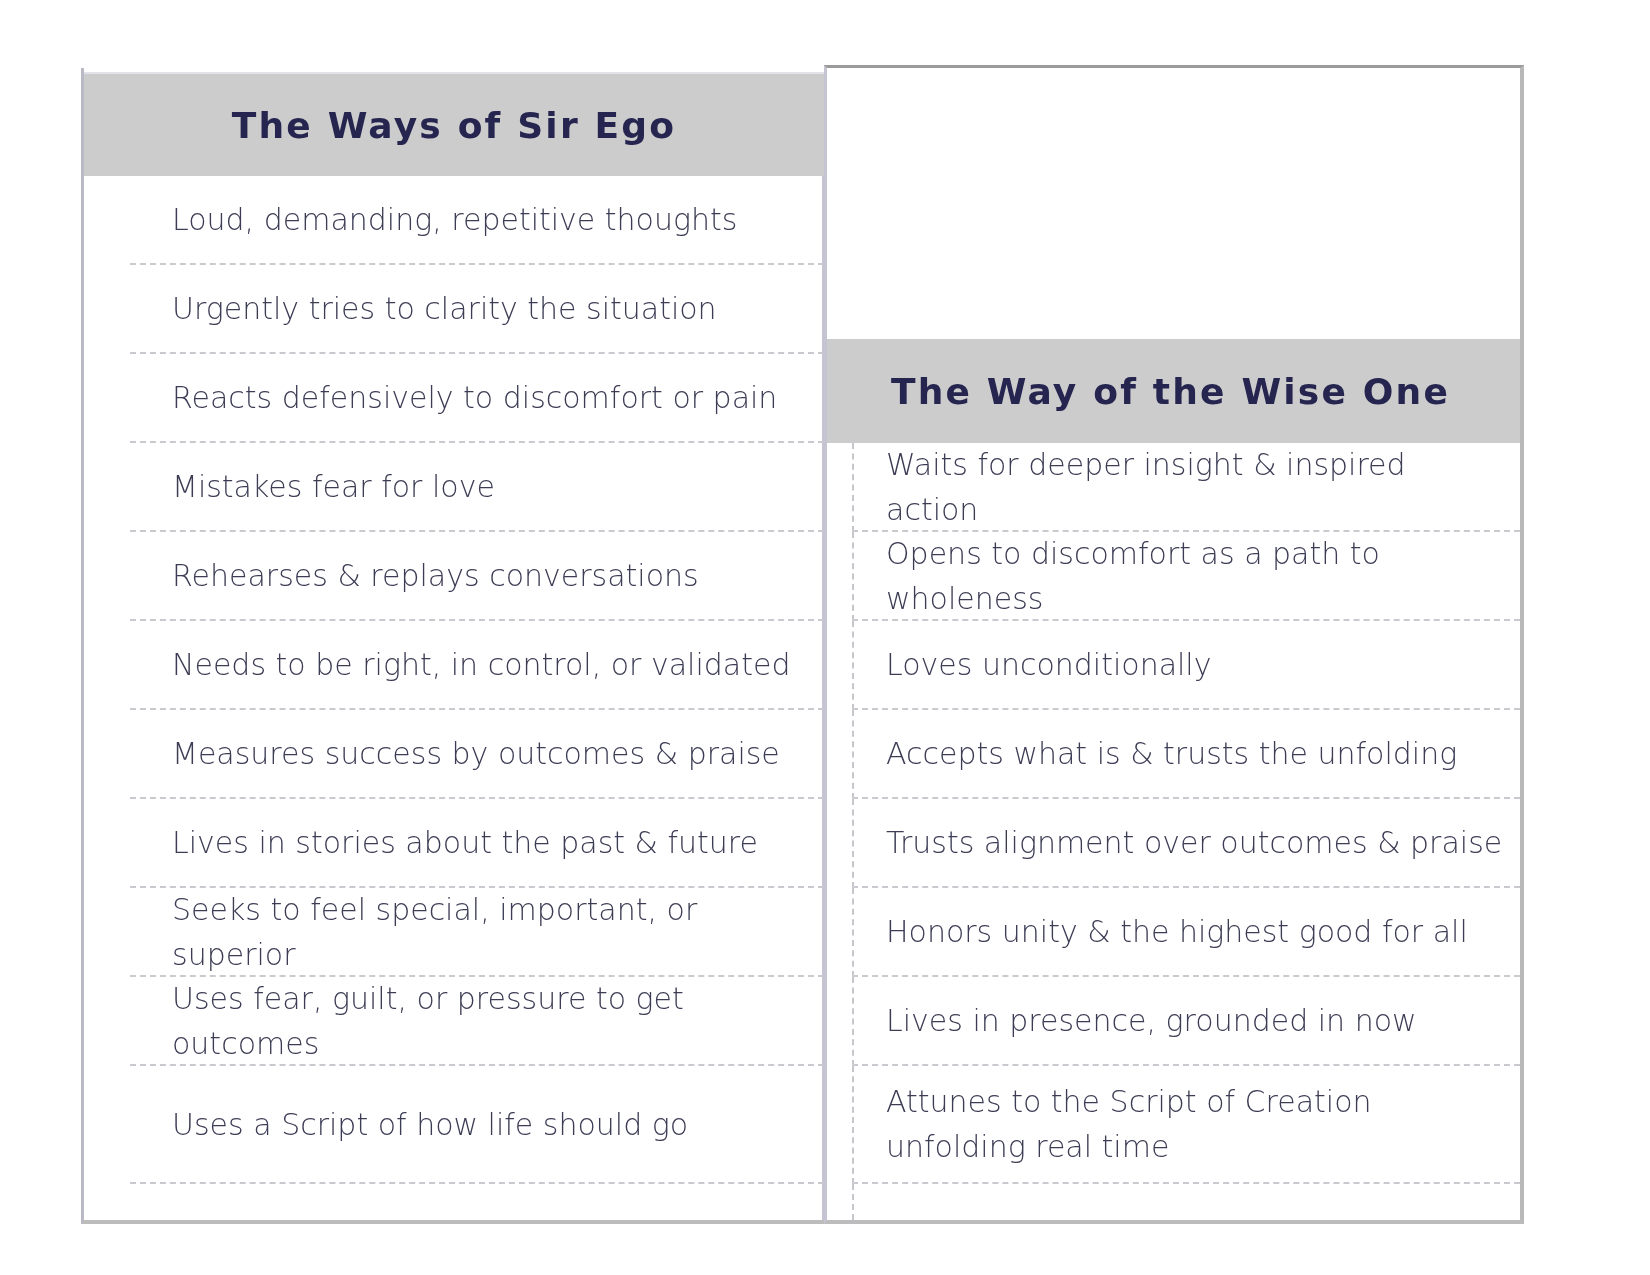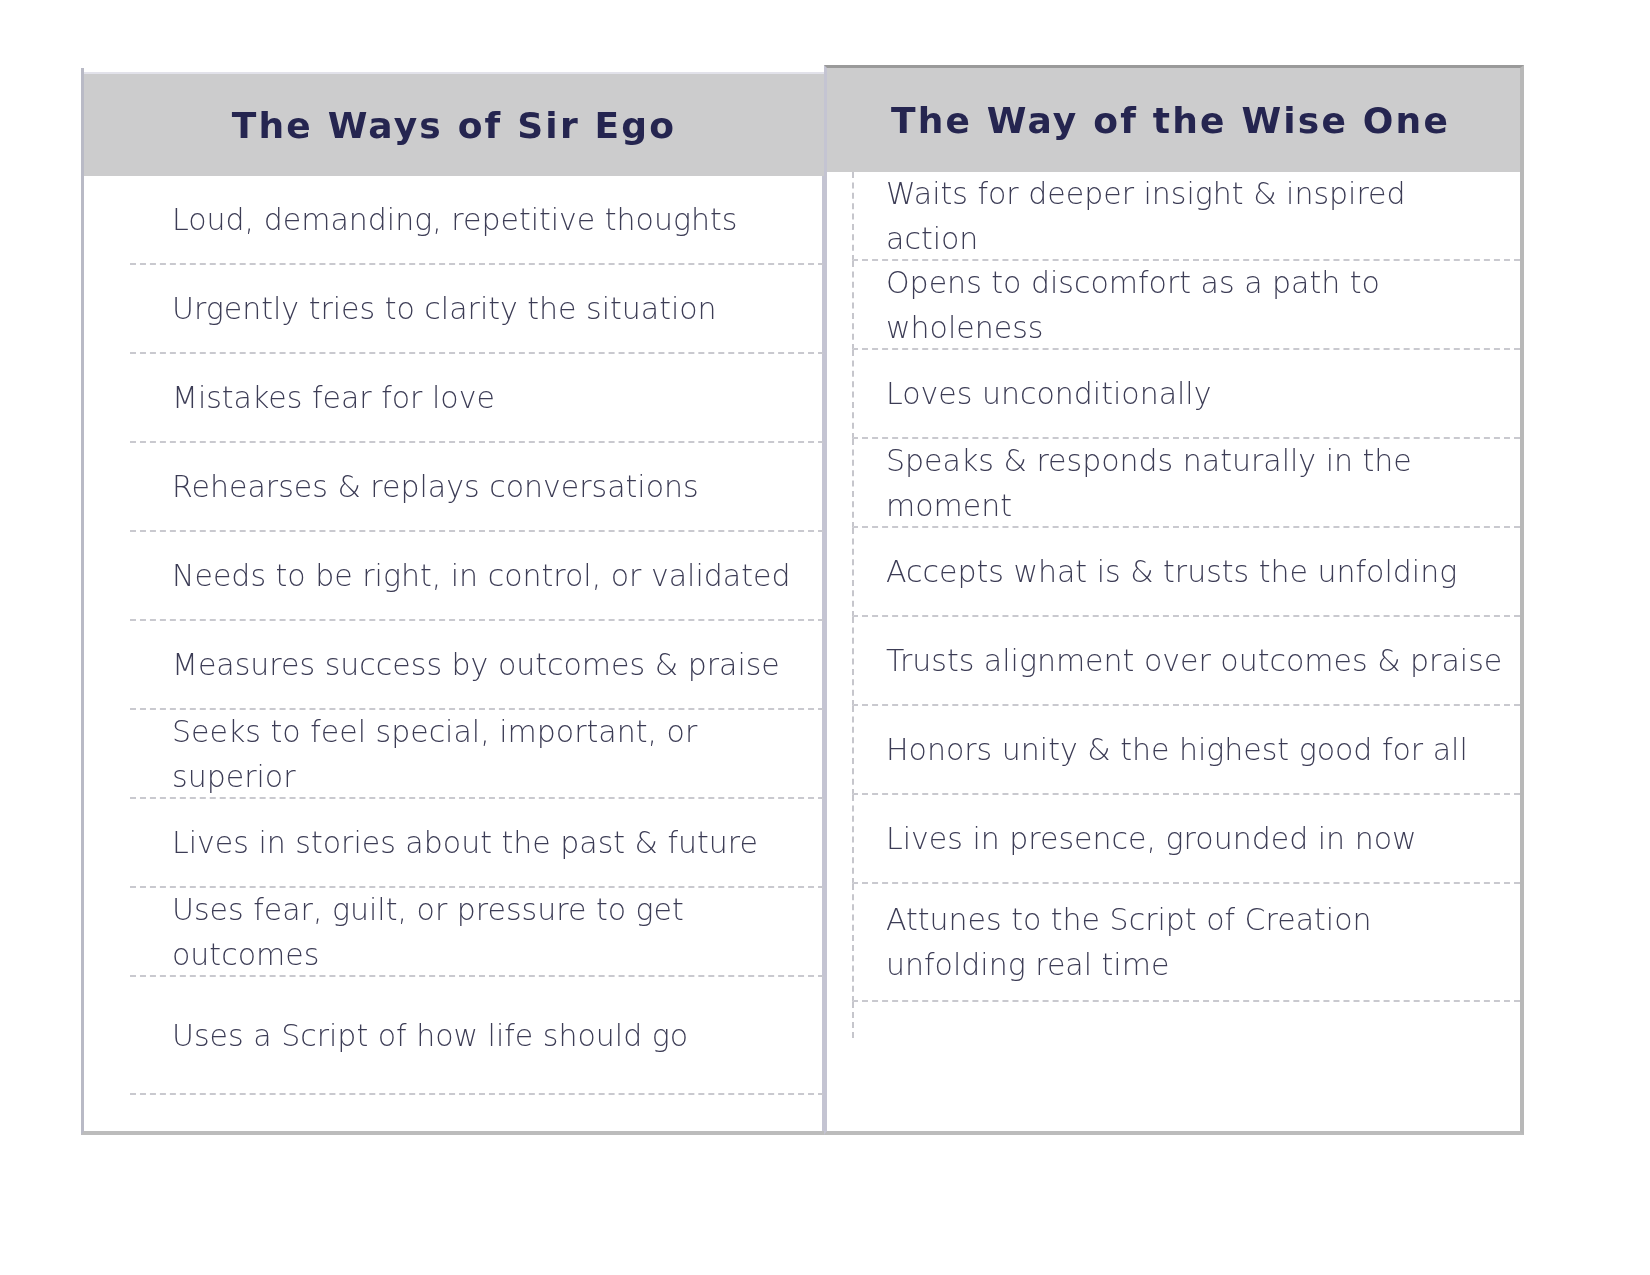--- a/index.html
+++ b/index.html
@@ -44,20 +44,21 @@
     border-bottom: 4px solid #bcbcbc;
   }
 
   .col-right {
     width: 700px;
     border-left: 3px solid #c4c4d2;
     border-right: 4px solid #b8b8b8;
     border-bottom: 4px solid #bcbcbc;
     border-top: 3px solid #9a9a9a;
     margin-top: -3px;
+    justify-content: flex-end;
   }
 
   
   .hdr {
     background: #cccccd;
     color: #252550;
     font-weight: bold;
     font-size: 36px;
     letter-spacing: 2.2px;
     text-align: center;
@@ -131,39 +132,39 @@
 
 <div id="canvas">
 
   <div class="table-wrap">
 
     <div class="col col-left">
       <div class="hdr">The Ways of Sir Ego</div>
       <div class="cells">
         <div class="cell">Loud, demanding, repetitive thoughts</div>
         <div class="cell">Urgently tries to clarity the situation</div>
+        <div class="cell">Reacts defensively to discomfort or pain</div>
         <div class="cell">Mistakes fear for love</div>
         <div class="cell">Rehearses &amp; replays conversations</div>
         <div class="cell">Needs to be right, in control, or validated</div>
         <div class="cell">Measures success by outcomes &amp; praise</div>
+        <div class="cell">Lives in stories about the past &amp; future</div>
         <div class="cell">Seeks to feel special, important, or superior</div>
-        <div class="cell">Lives in stories about the past &amp; future</div>
         <div class="cell">Uses fear, guilt, or pressure to get outcomes</div>
         <div class="cell tall">Uses a Script of how life should go</div>
         <div class="tail"></div>
       </div>
     </div>
 
     <div class="col col-right">
       <div class="hdr">The Way of the Wise One</div>
       <div class="cells">
         <div class="cell">Waits for deeper insight &amp; inspired action</div>
         <div class="cell">Opens to discomfort as a path to wholeness</div>
         <div class="cell">Loves unconditionally</div>
-        <div class="cell">Speaks &amp; responds naturally in the moment</div>
         <div class="cell">Accepts what is &amp; trusts the unfolding</div>
         <div class="cell">Trusts alignment over outcomes &amp; praise</div>
         <div class="cell">Honors unity &amp; the highest good for all</div>
         <div class="cell">Lives in presence, grounded in now</div>
         <div class="cell tall">Attunes to the Script of Creation unfolding real time</div>
         <div class="tail"></div>
       </div>
     </div>
 
   </div>

